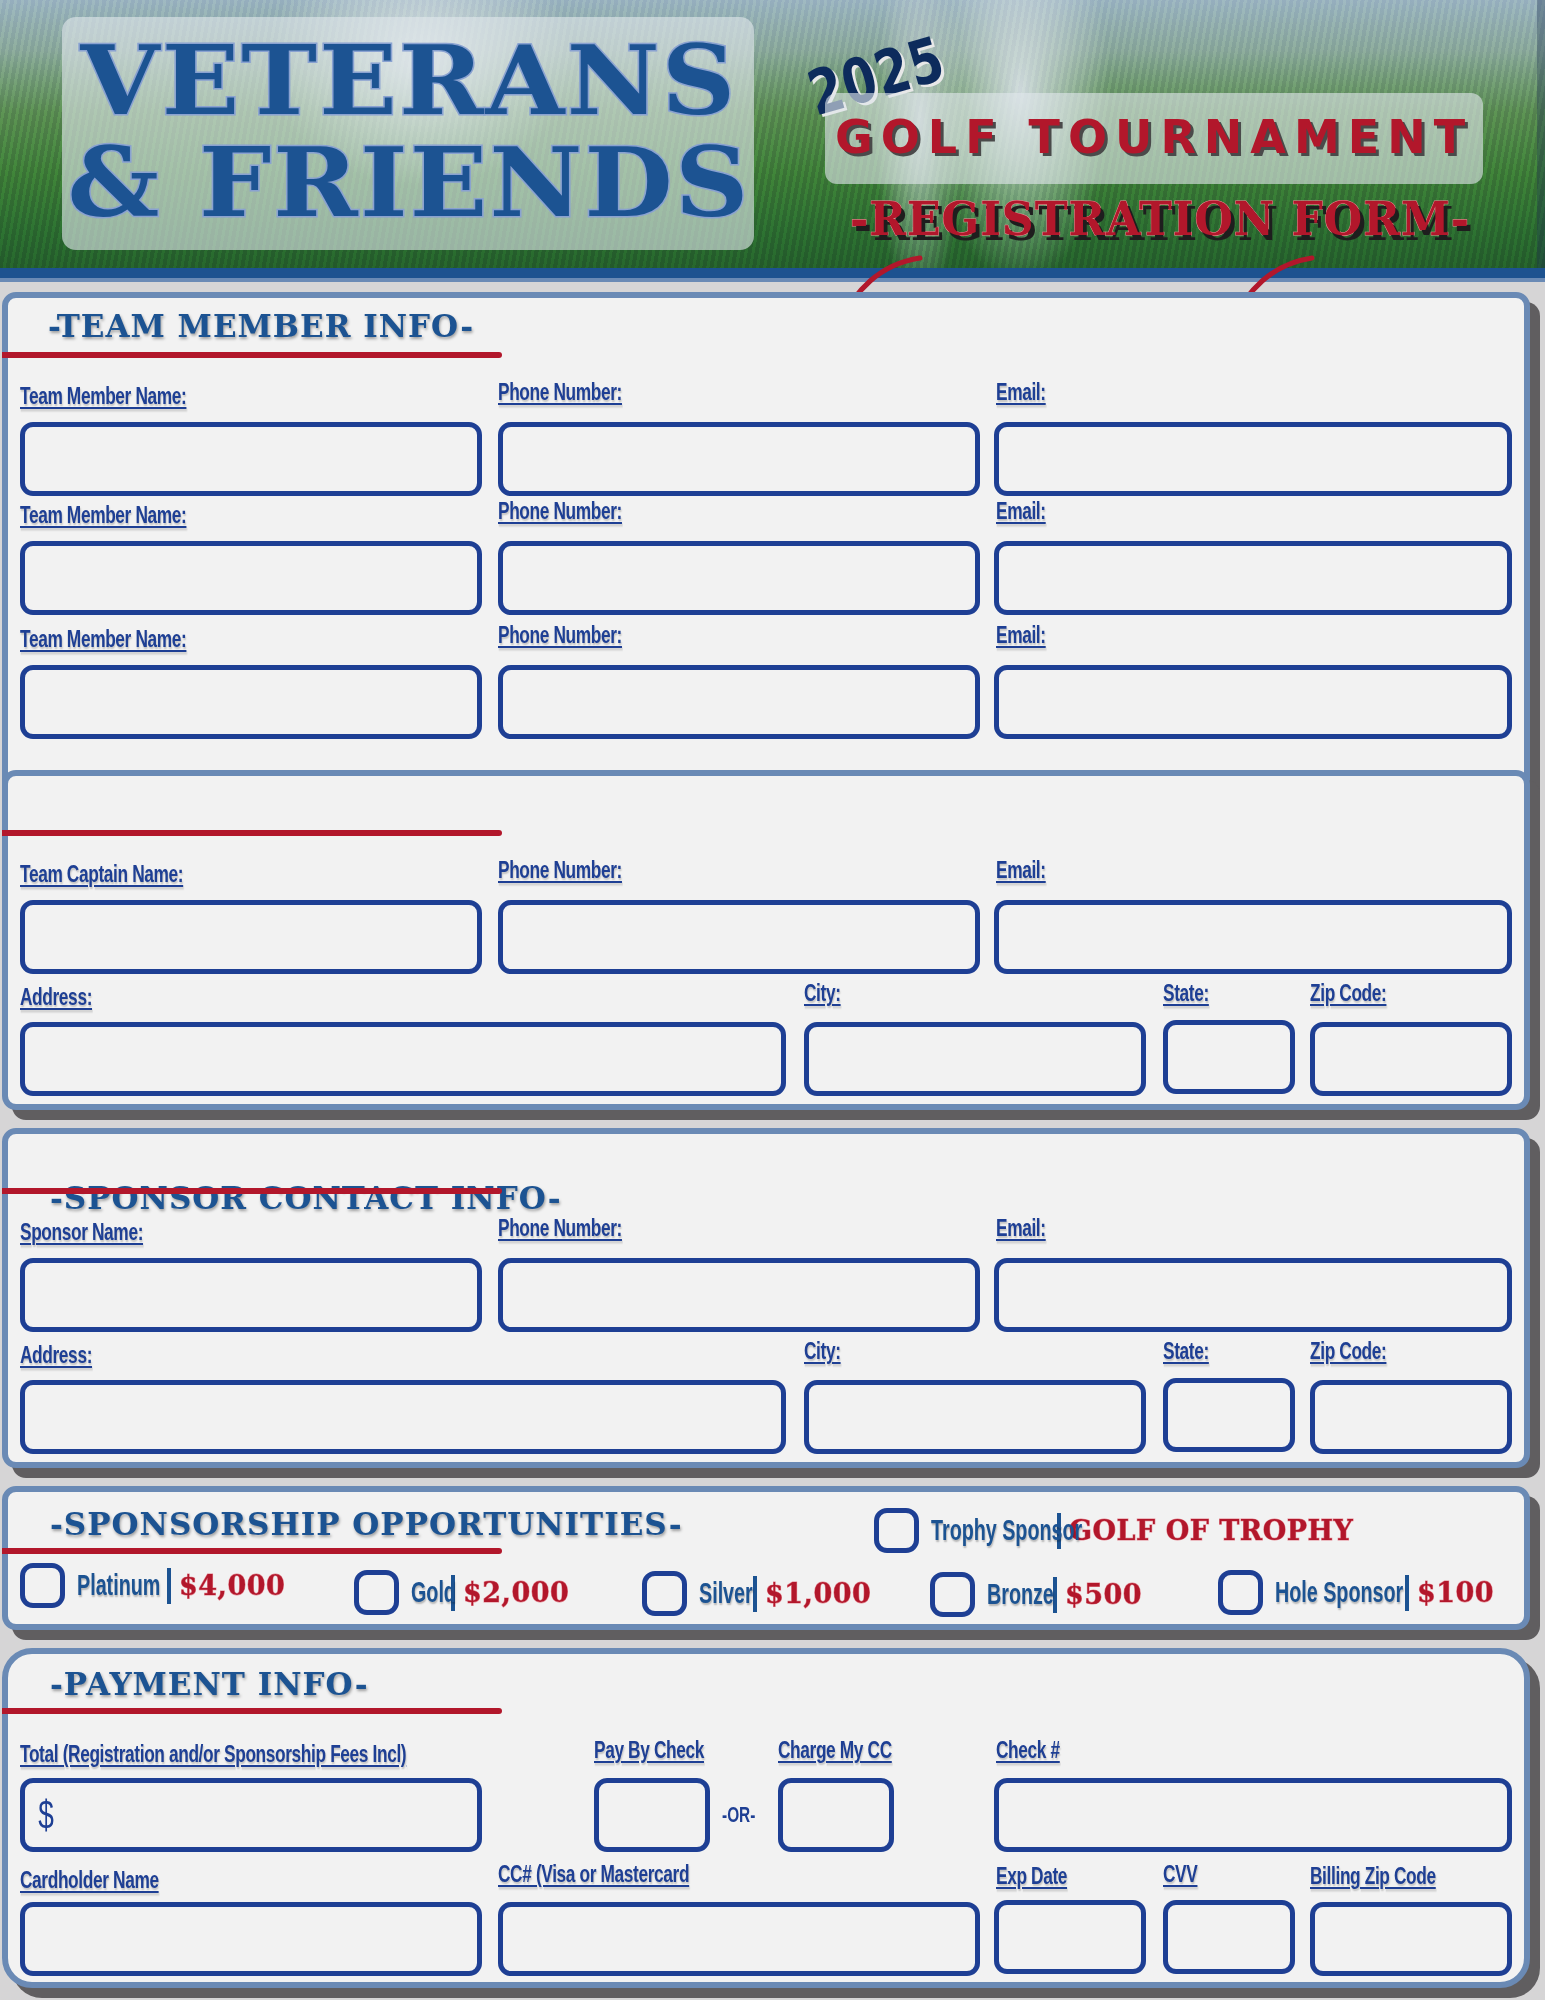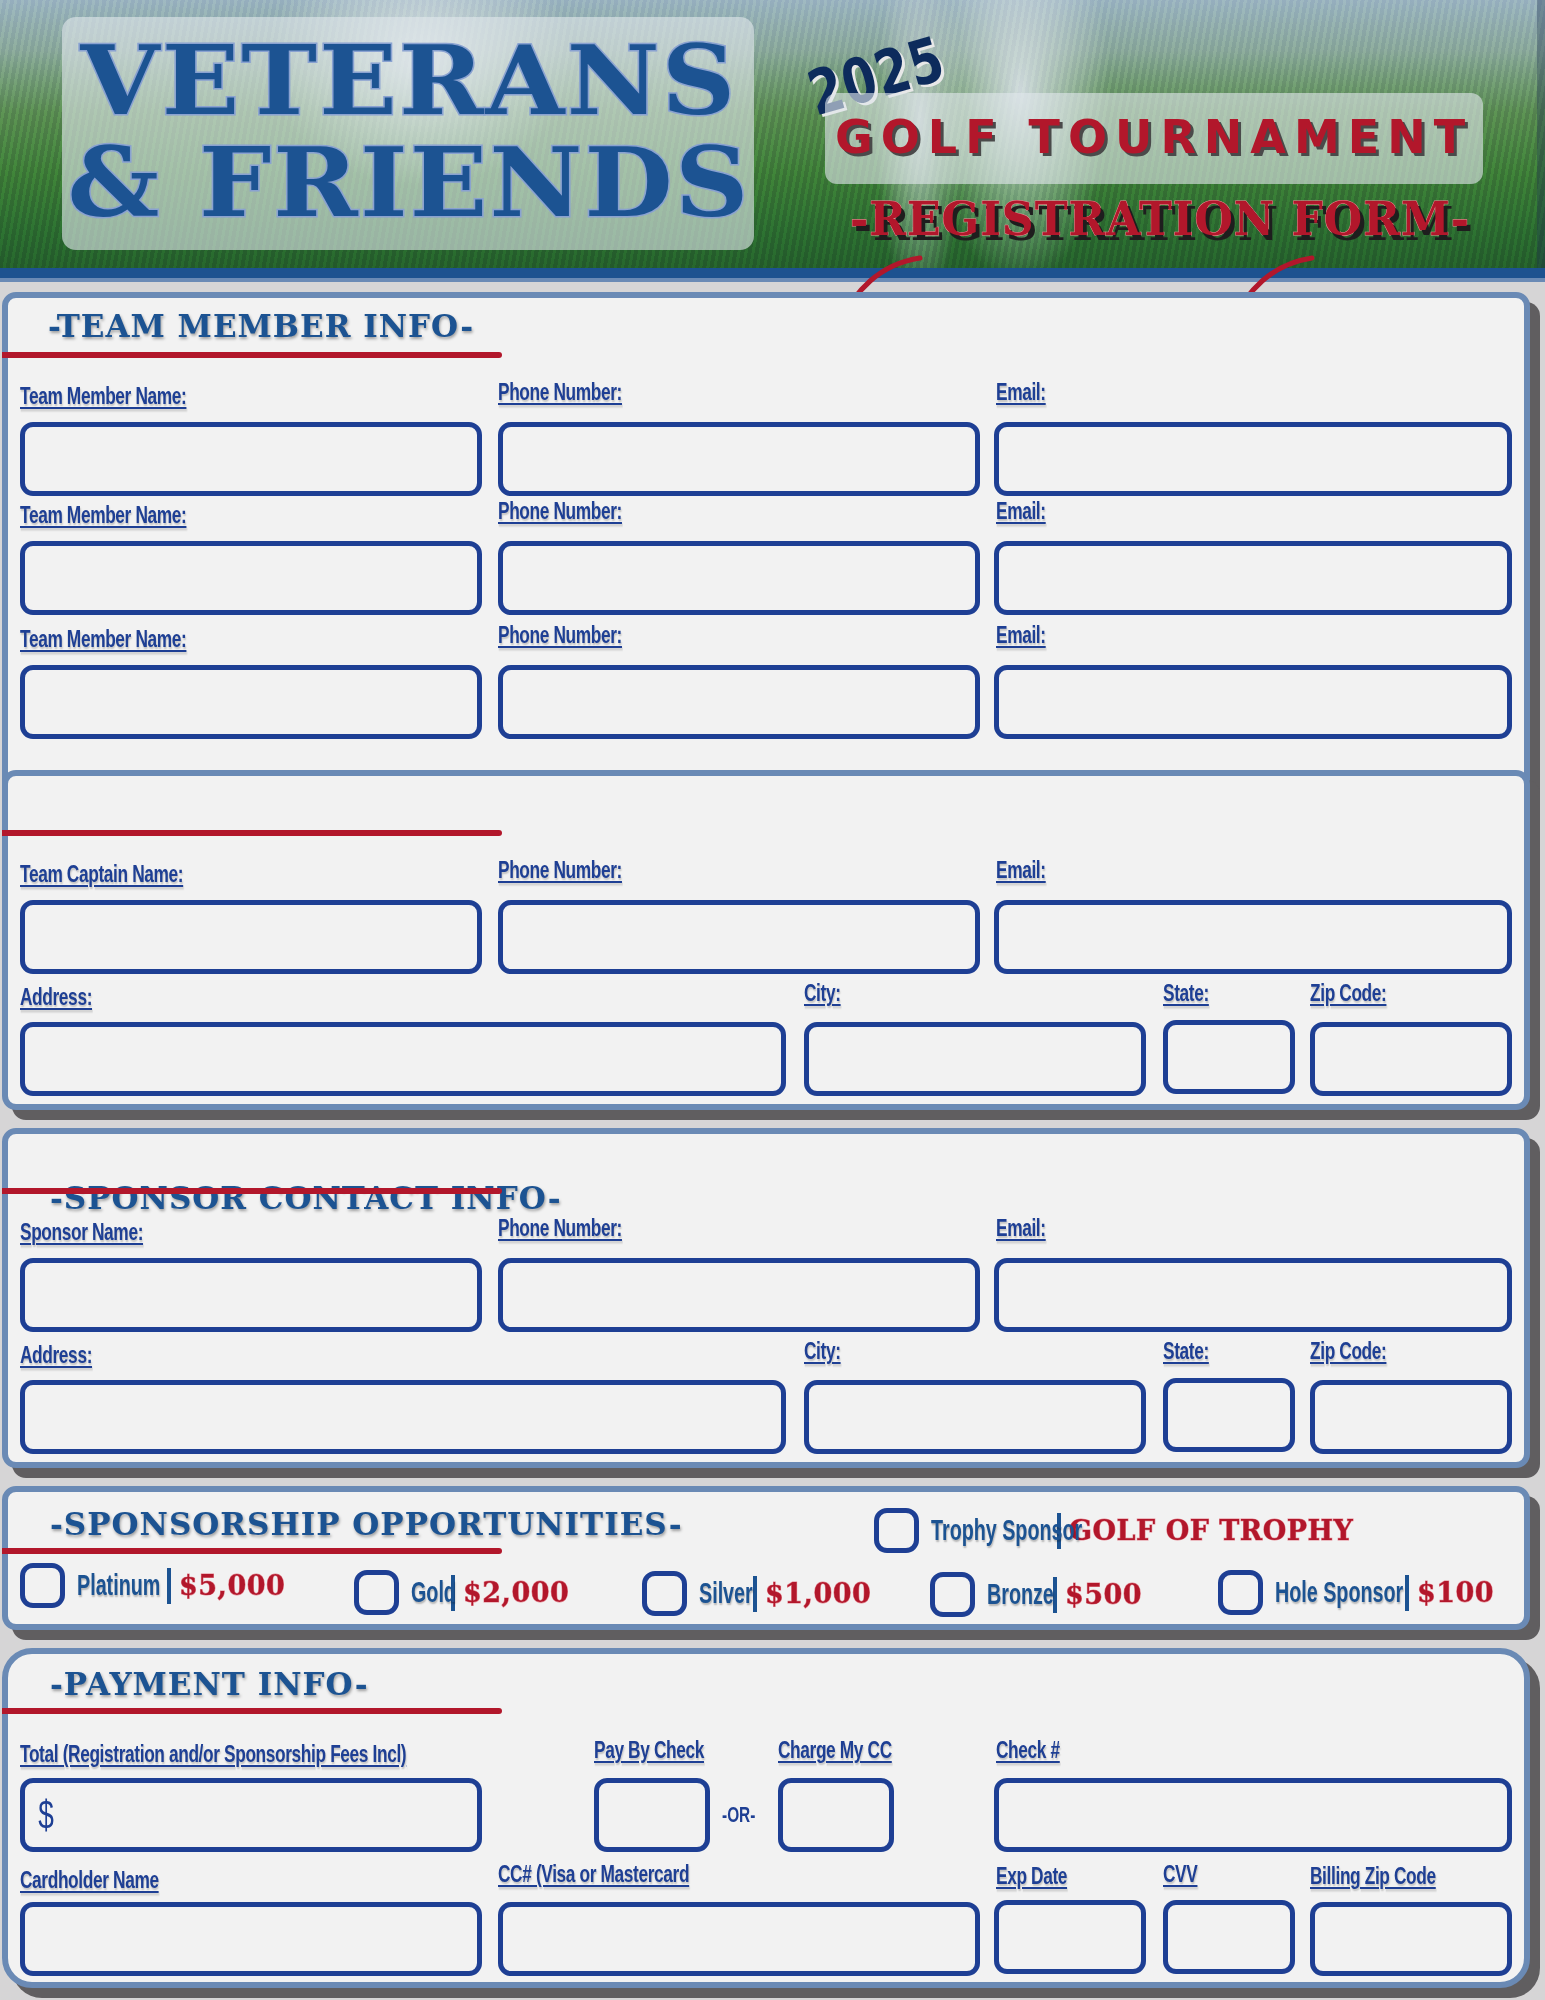--- a/index.html
+++ b/index.html
@@ -245,21 +245,21 @@
     <div class="chk" style="position:relative;"></div>
     <span class="opt-name" style="margin-left:12px;width:120px;">Trophy Sponsor</span>
     <span class="opt-sep" style="margin-left:6px;"></span>
     <span class="opt-price">GOLF OF TROPHY</span>
   </div>
 
   <div class="opt" style="left:12px;top:71px;">
     <div class="chk" style="position:relative;"></div>
     <span class="opt-name" style="margin-left:12px;width:82px;">Platinum</span>
     <span class="opt-sep"></span>
-    <span class="opt-price">$5,000</span>
+    <span class="opt-price">$4,000</span>
   </div>
 
   <div class="opt" style="left:346px;top:78px;">
     <div class="chk" style="position:relative;"></div>
     <span class="opt-name" style="margin-left:12px;width:38px;">Gold</span>
     <span class="opt-sep" style="margin-left:2px;"></span>
     <span class="opt-price">$2,000</span>
   </div>
 
   <div class="opt" style="left:634px;top:79px;">

